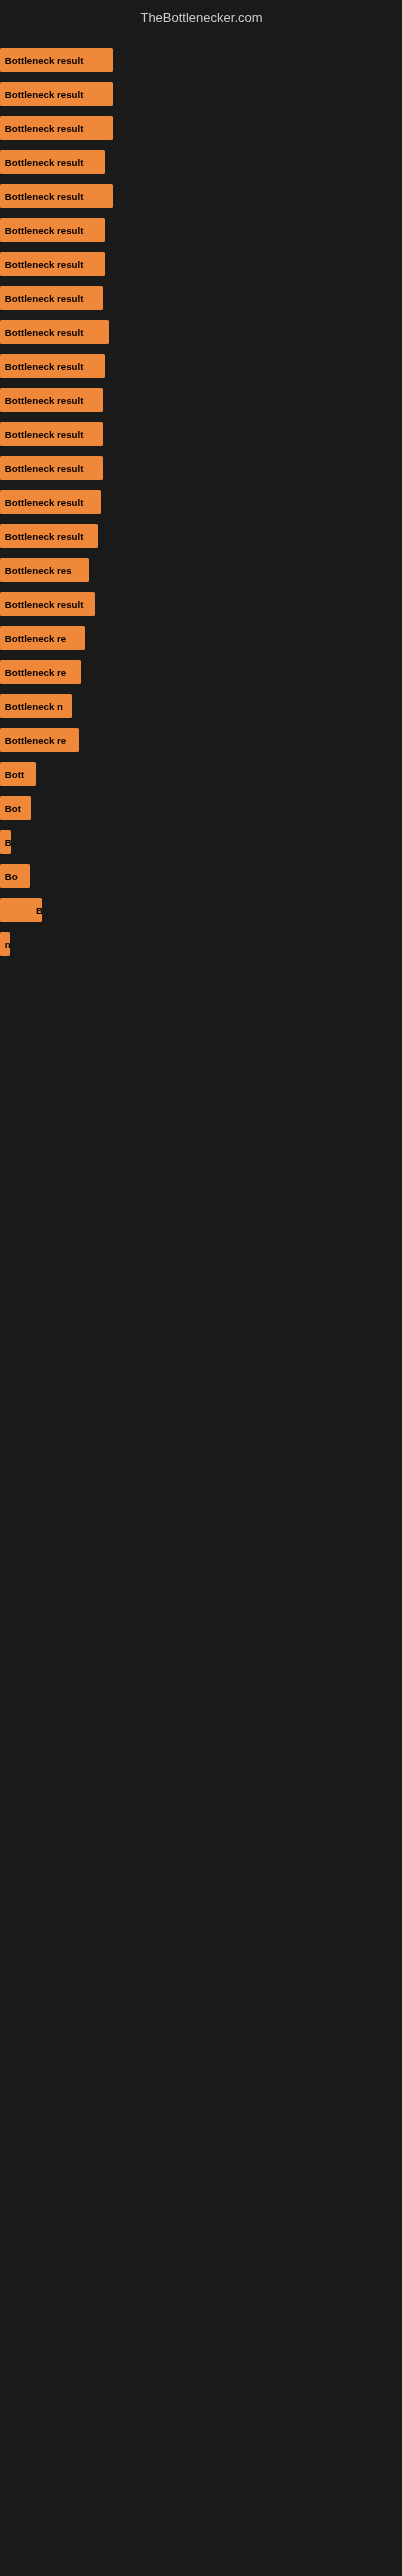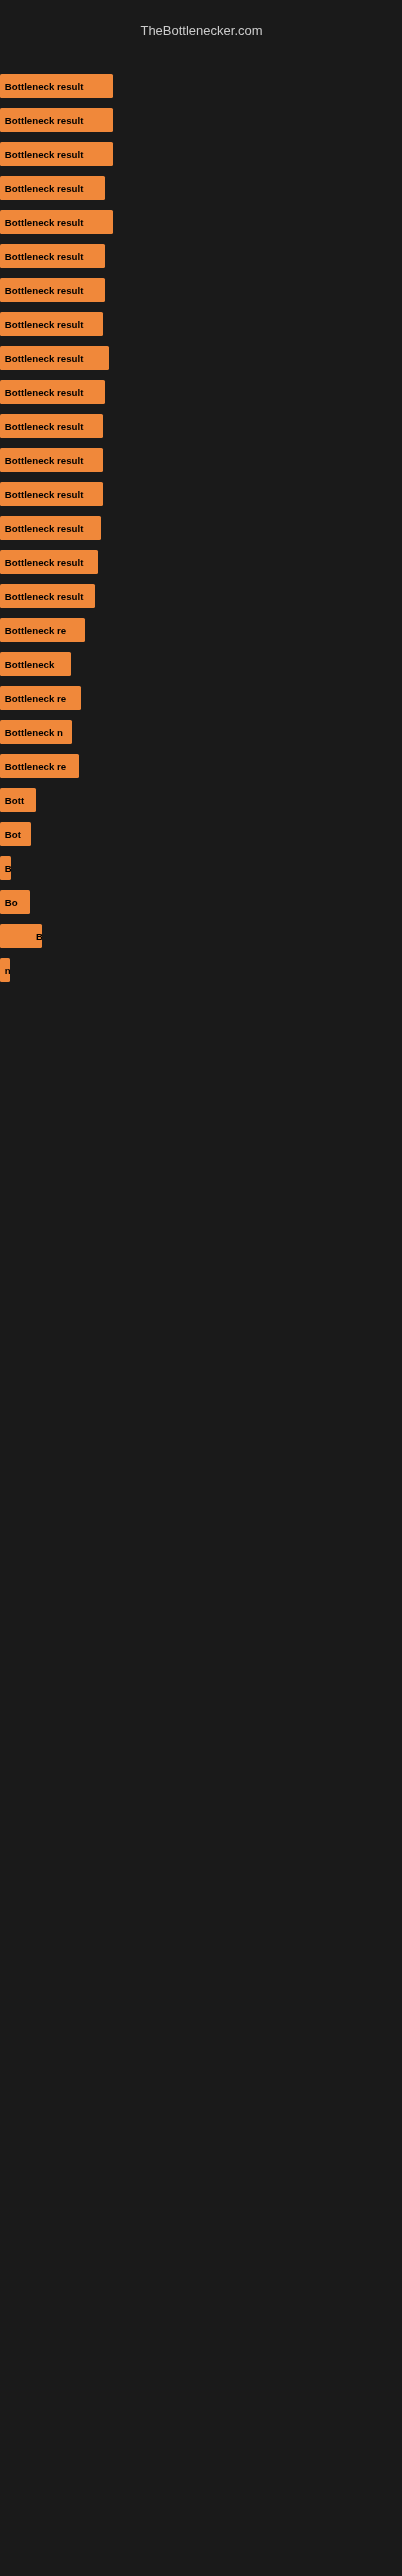--- a/index.html
+++ b/index.html
@@ -13,21 +13,21 @@
       min-height: 2576px;
       background-color: #1a1a1a;
       font-family: Arial, sans-serif;
       position: relative;
     }
 
     .site-title {
       text-align: center;
       color: #cccccc;
       font-size: 13px;
-      padding: 23px 0;
+      padding: 10px 0;
       background-color: #1a1a1a;
     }
 
     .bottleneck-bars-container {
       padding: 8px 0;
       display: flex;
       flex-direction: column;
       gap: 0px;
     }
 
@@ -100,27 +100,27 @@
     <div class="bar-row">
       <div class="bar" style="width: 103px;">Bottleneck result</div>
     </div>
     <div class="bar-row">
       <div class="bar" style="width: 101px;">Bottleneck result</div>
     </div>
     <div class="bar-row">
       <div class="bar" style="width: 98px;">Bottleneck result</div>
     </div>
     <div class="bar-row">
+      <div class="bar" style="width: 89px;">Bottleneck res</div>
+    </div>
+    <div class="bar-row">
       <div class="bar" style="width: 95px;">Bottleneck result</div>
     </div>
     <div class="bar-row">
       <div class="bar" style="width: 85px;">Bottleneck re</div>
-    </div>
-    <div class="bar-row">
-      <div class="bar" style="width: 71px;">Bottleneck</div>
     </div>
     <div class="bar-row">
       <div class="bar" style="width: 81px;">Bottleneck re</div>
     </div>
     <div class="bar-row">
       <div class="bar" style="width: 72px;">Bottleneck n</div>
     </div>
     <div class="bar-row">
       <div class="bar" style="width: 79px;">Bottleneck re</div>
     </div>

